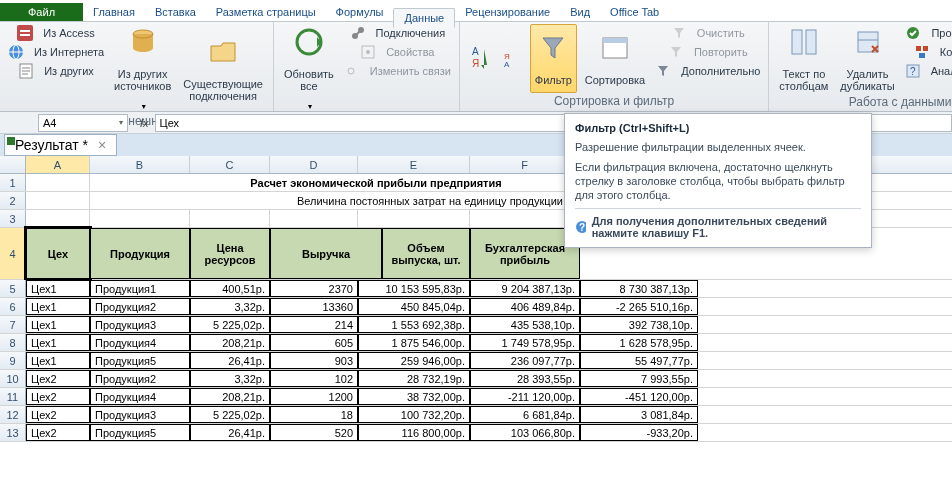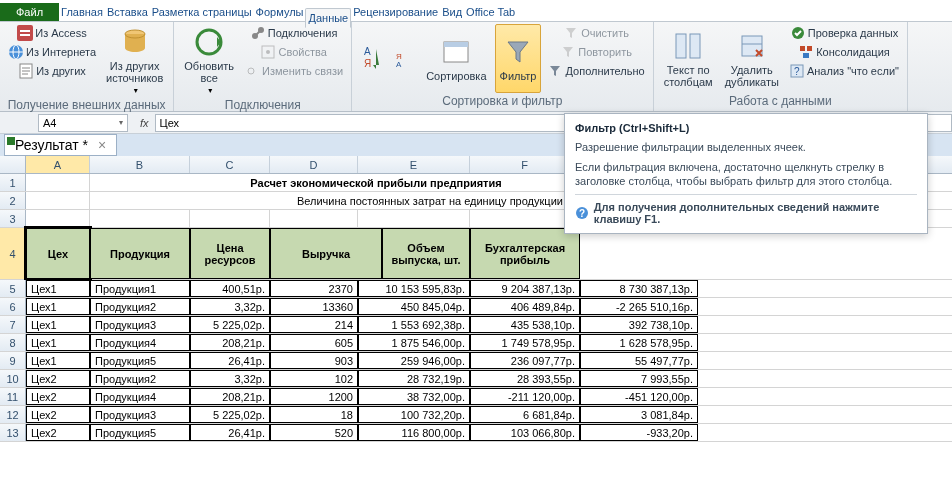--- a/index.html
+++ b/index.html
@@ -1,49 +1,49 @@
 <!DOCTYPE html>
 <html><head>
 <meta charset="utf-8">
 <style>
 * { margin: 0; padding: 0; box-sizing: border-box; font-family: "Segoe UI", Tahoma, sans-serif; }
 body { width: 952px; height: 502px; overflow: hidden; background: #fff; font-size: 11px; }
 
 
 .tabbar { display: flex; background: #fff; height: 22px; align-items: flex-end; border-bottom: 1px solid #c0c8d0; }
-.tab { padding: 3px 2px; color: #1a4e8a; cursor: pointer; font-size: 11px; }
-.tab.file { background: #1a6b1a; color: #fff; padding: 3px 16px; }
+.tab { padding: 3px 10px; color: #1a4e8a; cursor: pointer; font-size: 11px; }
+.tab.file { background: #1a6b1a; color: #fff; padding: 3px 28px; }
 .tab.active { background: #f5f6f7; border: 1px solid #c0c8d0; border-bottom: 1px solid #f5f6f7; border-radius: 2px 2px 0 0; position: relative; top: 7px; }
 
 
 .ribbon { display: flex; height: 90px; background: linear-gradient(#f5f6f7,#e6eaee); border-bottom: 1px solid #b6bfc8; }
 .group { border-right: 1px solid #c8d0d8; padding: 2px 6px; display: flex; flex-direction: column; justify-content: space-between; }
 .group-body { display: flex; gap: 4px; flex: 1; }
 .group-label { text-align: center; color: #5b6b7b; font-size: 12px; padding: 1px 0; }
-.btn { display: flex; flex-direction: column; align-items: center; justify-content: center; padding: 2px 4px; gap: 2px; cursor: pointer; border-radius: 2px; }
+.btn { display: flex; flex-direction: column; align-items: center; justify-content: center; padding: 2px 4px; gap: 10px; cursor: pointer; border-radius: 2px; }
 .btn.active { background: linear-gradient(#ffe9a8,#ffd76a); border: 1px solid #d8a43a; }
 .btn .ico { display: block; }
 .btn .lbl { font-size: 11px; color: #2b3a4a; text-align: center; line-height: 12px; white-space: pre; }
 .btn.sm { flex-direction: row; padding: 1px 2px; }
 .col { display: flex; flex-direction: column; gap: 1px; }
 .drop { font-size: 8px; margin-left: 2px; }
 
 
 .fbar { display: flex; height: 22px; align-items: center; border-bottom: 1px solid #c8d0d8; background: #eef1f4; }
 .namebox { width: 90px; height: 18px; background: #fff; border: 1px solid #b0bac4; margin: 0 6px 0 38px; padding: 0 4px; font-size: 11px; display: flex; align-items: center; justify-content: space-between; }
 .fx { padding: 0 6px; color: #444; font-style: italic; }
 .formula { flex: 1; background: #fff; height: 18px; border: 1px solid #b0bac4; padding: 0 4px; display: flex; align-items: center; }
 
 
 .sheettabs { height: 22px; background: #d7e4f2; display: flex; align-items: center; padding-left: 4px; }
 .sheettab { background: #fff; border: 1px solid #9cb0c6; padding: 2px 10px; font-size: 14px; position: relative; }
 .sheettab .corner { position:absolute; top:2px; left:2px; width:8px; height:8px; }
 
 
-.tooltip { position: absolute; top: 113px; left: 564px; width: 364px; background: #fff; border: 1px solid #a9b4c0; box-shadow: 0 2px 8px rgba(0,0,0,.2); padding: 8px 10px; font-size: 11px; color: #3a4a5a; z-index: 50; }
+.tooltip { position: absolute; top: 113px; left: 564px; width: 308px; background: #fff; border: 1px solid #a9b4c0; box-shadow: 0 2px 8px rgba(0,0,0,.2); padding: 8px 10px; font-size: 11px; color: #3a4a5a; z-index: 50; }
 .tooltip .tt-title { font-weight: bold; color: #1a2a3a; margin-bottom: 6px; }
 .tooltip .tt-row { margin-bottom: 6px; line-height: 14px; }
 .tooltip .tt-help { border-top: 1px solid #d0d6dc; padding-top: 6px; display: flex; align-items: center; gap: 6px; font-weight: bold; }
 
 
 .grid { position: relative; }
 .colheaders { display: flex; height: 18px; background: linear-gradient(#f5f8fb,#e3ebf3); border-bottom: 1px solid #a9b7c5; }
 .rowhead-spacer { width: 26px; border-right: 1px solid #a9b7c5; background: linear-gradient(#f5f8fb,#e3ebf3); }
 .ch { border-right: 1px solid #c5d0db; display:flex; align-items:center; justify-content:center; color:#33506d; font-size:11px; }
 .ch.sel { background: #ffe9a8; }
@@ -109,20 +109,27 @@
       <div class="btn">
         <svg class="ico" width="32" height="32">
             <ellipse cx="16" cy="8" rx="10" ry="4" fill="#f0c674"></ellipse>
             <path d="M6 8v14c0 2 4.5 4 10 4s10-2 10-4V8" fill="#e0b050"></path>
             <ellipse cx="16" cy="8" rx="10" ry="4" fill="none" stroke="#c09030"></ellipse>
           </svg>
         <span class="lbl">Из других
 источников</span>
           <span class="drop">▾</span>
       </div>
+      <div class="btn">
+        <svg class="ico" width="32" height="32">
+            <path d="M4 10h10l2-3h12v18H4z" fill="#f4d58a" stroke="#c09030"></path>
+          </svg>
+        <span class="lbl">Существующие
+подключения</span>
+      </div>
     </div>
     <div class="group-label">Получение внешних данных</div>
   </div>
 
   <div class="group">
     <div class="group-body">
       <div class="btn">
         <svg class="ico" width="32" height="32">
             <circle cx="16" cy="16" r="12" fill="none" stroke="#3a8a3a" stroke-width="3"></circle>
             <path d="M28 16l-4-5v10z" fill="#3a8a3a"></path>
@@ -166,32 +173,32 @@
             <text x="2" y="24" font-size="10" fill="#c24a2a">Я</text>
             <path d="M14 6v20l-3-4h6z" fill="#3a7a3a"></path>
           </svg>
       </div>
       <div class="btn">
         <svg class="ico" width="20" height="16">
             <text x="2" y="8" font-size="8" fill="#c24a2a">Я</text>
             <text x="2" y="16" font-size="8" fill="#2a5a9a">А</text>
           </svg>
       </div>
+      <div class="btn active">
+        <svg class="ico" width="32" height="32">
+            <path d="M6 6h20l-8 10v10l-4-3v-7z" fill="#9aa8b8" stroke="#6a7888"></path>
+          </svg>
+        <span class="lbl">Фильтр</span>
+      </div>
       <div class="btn">
         <svg class="ico" width="32" height="32">
             <rect x="4" y="6" width="24" height="20" fill="#fff" stroke="#888"></rect>
             <rect x="4" y="6" width="24" height="5" fill="#b8cde4"></rect>
           </svg>
         <span class="lbl">Сортировка</span>
-      </div>
-      <div class="btn active">
-        <svg class="ico" width="32" height="32">
-            <path d="M6 6h20l-8 10v10l-4-3v-7z" fill="#9aa8b8" stroke="#6a7888"></path>
-          </svg>
-        <span class="lbl">Фильтр</span>
       </div>
       <div class="col">
         <div class="btn sm" style="opacity:.5">
           <svg class="ico" width="16" height="16">
               <path d="M3 3h10l-4 5v5l-2-1v-4z" fill="#aaa"></path>
             </svg>
           <span class="lbl">Очистить</span>
         </div>
         <div class="btn sm" style="opacity:.5">
           <svg class="ico" width="16" height="16">

